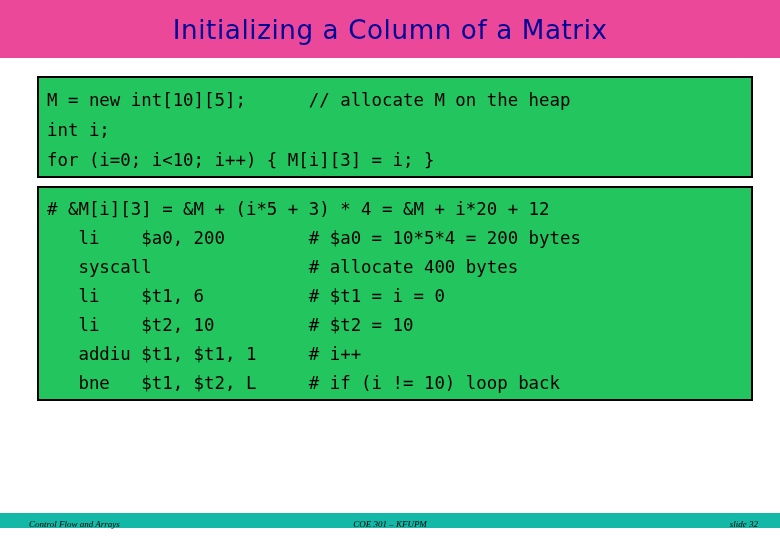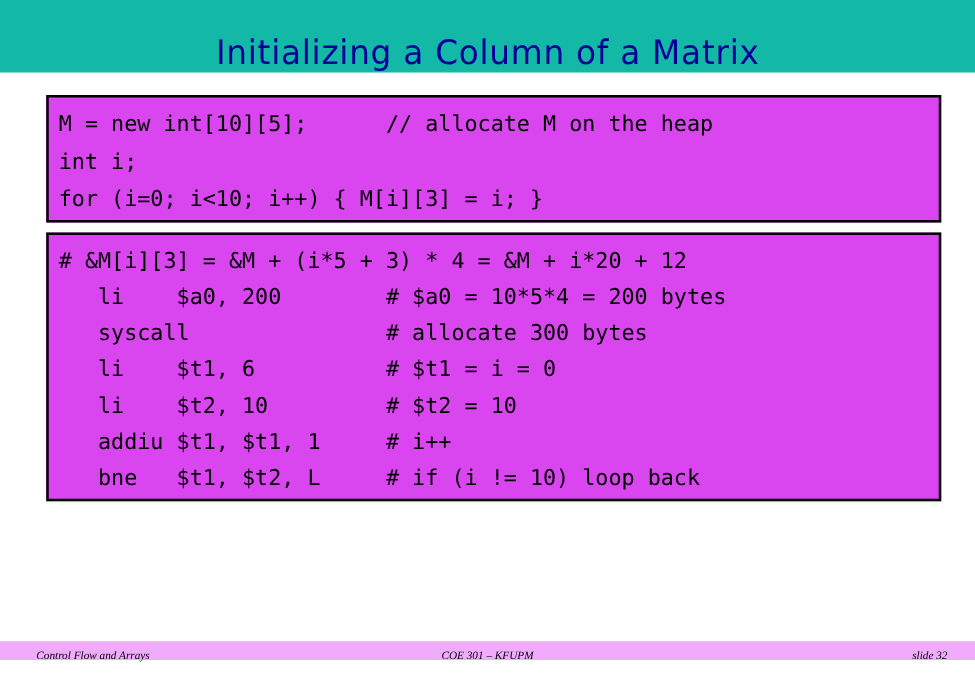--- a/index.html
+++ b/index.html
@@ -15,44 +15,44 @@
     position: relative;
   }
 
   
   #title-banner {
     position: absolute;
     left: 0;
     top: 0;
     width: 780px;
     height: 58px;
-    background: #14b8a6;
+    background: #ec4899;
     display: flex;
-    align-items: flex-end;
+    align-items: center;
     justify-content: center;
     box-sizing: border-box;
   }
   #title-text {
     color: #000099;
     font-family: "DejaVu Sans", sans-serif;
     font-size: 27px;
     font-weight: 400;
     letter-spacing: 0.6px;
     white-space: nowrap;
     text-align: center;
     transform: scaleX(0.97);
   }
 
   
   .code-box {
     position: absolute;
     left: 37px;
     width: 716px;
     box-sizing: border-box;
-    background: #d946ef;
+    background: #22c55e;
     border: 2px solid #000000;
     padding: 7px 0 1px 8px;
   }
   #code-box-c {
     top: 76px;
   }
   #code-box-asm {
     top: 186px;
   }
   .code-line {
@@ -69,21 +69,21 @@
     height: 30px;
   }
 
   
   #footer-bar {
     position: absolute;
     left: 0;
     top: 513px;
     width: 780px;
     height: 15px;
-    background: #f0abfc;
+    background: #14b8a6;
     box-sizing: border-box;
   }
   .footer-text {
     position: absolute;
     top: 6px;
     font-family: "Liberation Serif", serif;
     font-style: italic;
     font-size: 9px;
     color: #000000;
     white-space: nowrap;
@@ -101,21 +101,21 @@
 
 <div class="code-box" id="code-box-c">
   <div class="code-line">M = new int[10][5];      // allocate M on the heap</div>
   <div class="code-line">int i;</div>
   <div class="code-line">for (i=0; i&lt;10; i++) { M[i][3] = i; }</div>
 </div>
 
 <div class="code-box" id="code-box-asm">
   <div class="code-line"># &amp;M[i][3] = &amp;M + (i*5 + 3) * 4 = &amp;M + i*20 + 12</div>
   <div class="code-line">   li    $a0, 200        # $a0 = 10*5*4 = 200 bytes</div>
-  <div class="code-line">   syscall               # allocate 300 bytes</div>
+  <div class="code-line">   syscall               # allocate 400 bytes</div>
   <div class="code-line">   li    $t1, 6          # $t1 = i = 0</div>
   <div class="code-line">   li    $t2, 10         # $t2 = 10</div>
   <div class="code-line">   addiu $t1, $t1, 1     # i++</div>
   <div class="code-line">   bne   $t1, $t2, L     # if (i != 10) loop back</div>
 </div>
 
 <div id="footer-bar">
   <div class="footer-text" id="footer-left">Control Flow and Arrays</div>
   <div class="footer-text" id="footer-center">COE 301 – KFUPM</div>
   <div class="footer-text" id="footer-right">slide 32</div>

